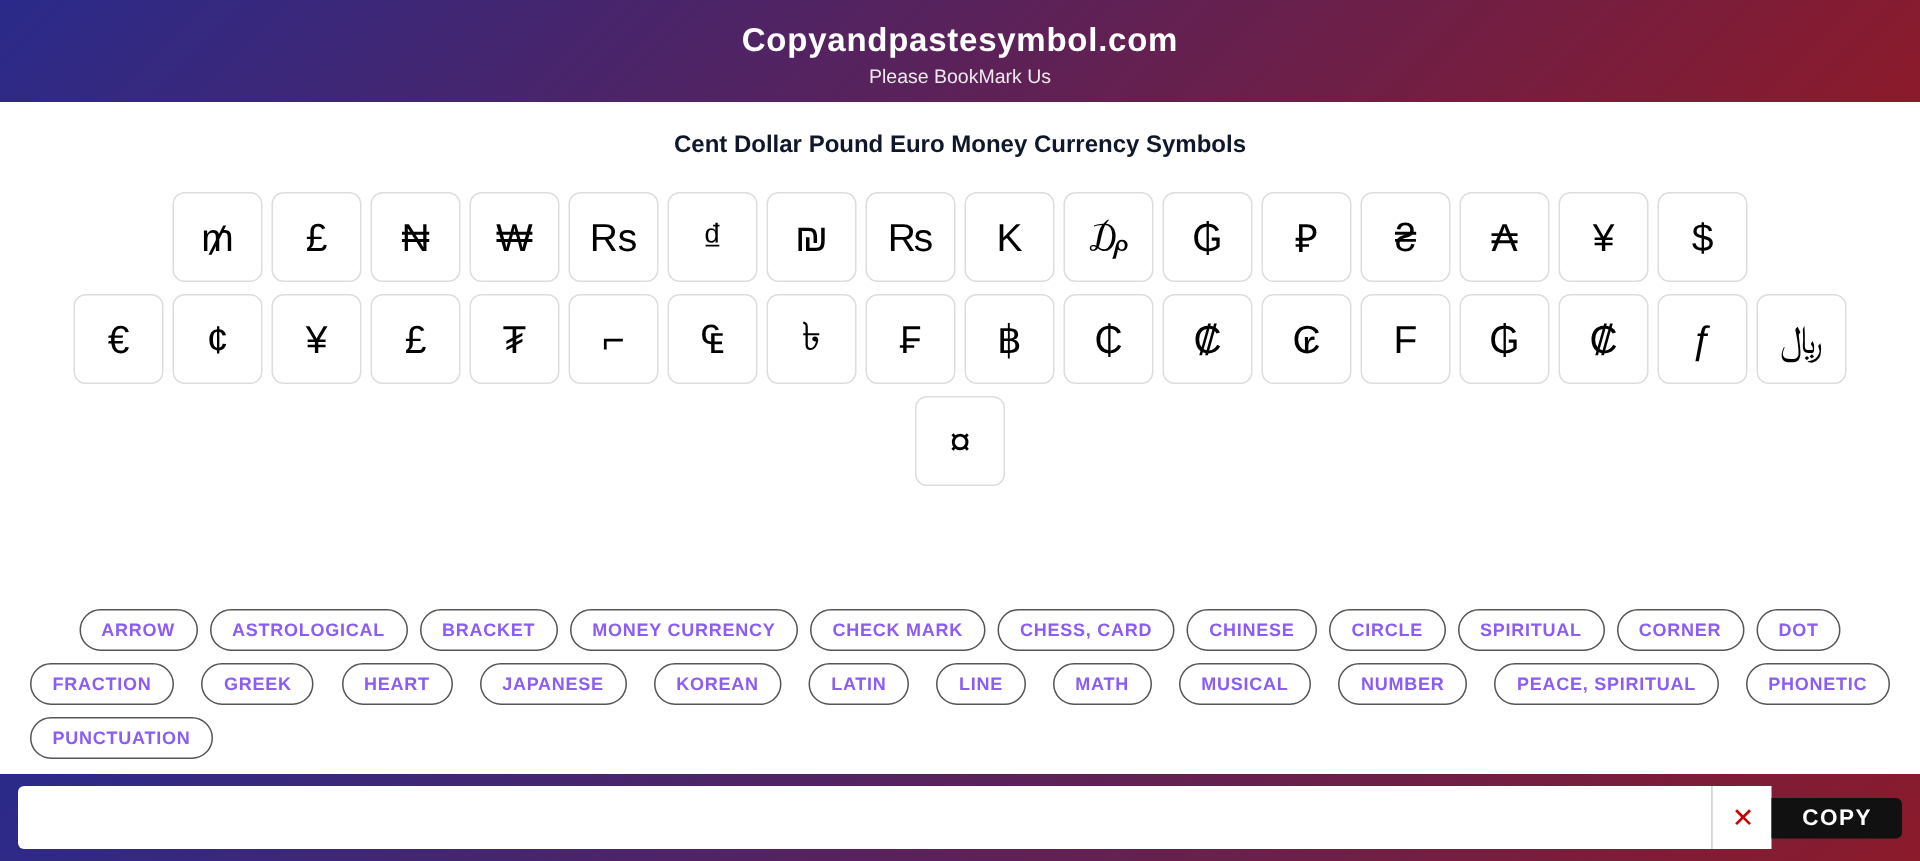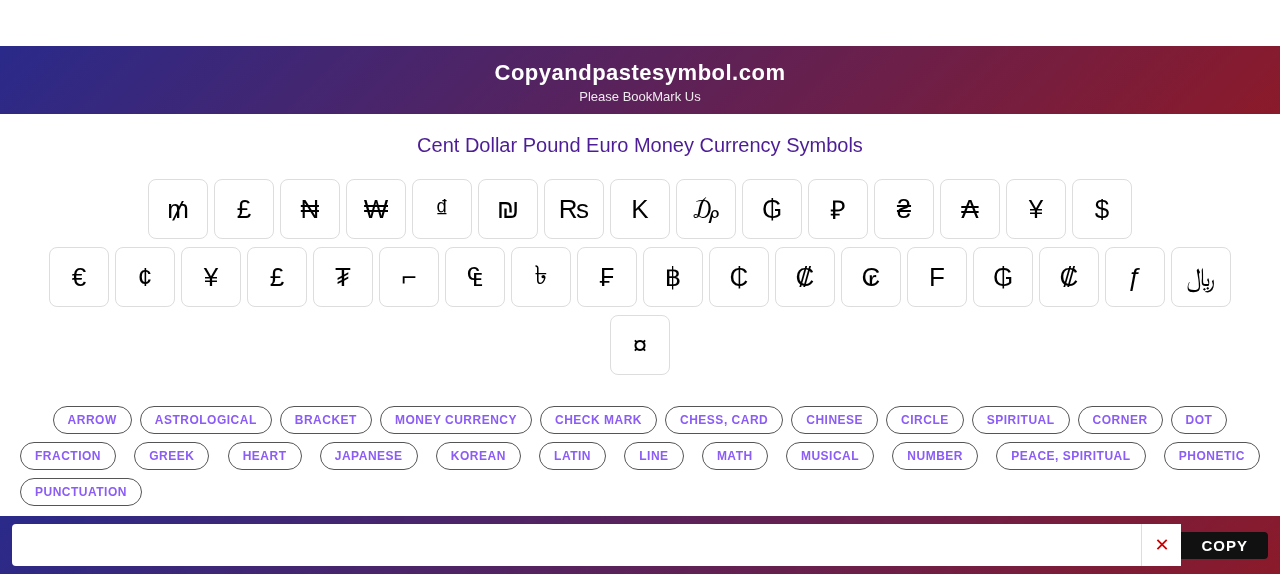--- a/index.html
+++ b/index.html
@@ -9,44 +9,43 @@
       min-height: 574px;
       display: flex;
       flex-direction: column;
     }
     
     .header {
       background: linear-gradient(135deg, #2a2a8a 0%, #8b1a2a 100%);
       padding: 14px 0 10px 0;
       text-align: center;
       color: #fff;
-      margin-top: 46px;
     }
     .header-title {
       font-size: 22px;
       font-weight: bold;
       letter-spacing: 0.5px;
     }
     .header-sub {
       font-size: 13px;
       margin-top: 3px;
       opacity: 0.9;
     }
     
     .main {
       flex: 1;
       padding: 20px 30px 10px 30px;
       background: #fff;
     }
     .page-title {
       text-align: center;
-      font-size: 20px;
-      font-weight: normal;
+      font-size: 16px;
+      font-weight: bold;
       margin-bottom: 22px;
-      color: #4c1d95;
+      color: #0f172a;
     }
     
     .symbol-grid {
       display: flex;
       flex-direction: column;
       align-items: center;
       gap: 8px;
       margin-bottom: 10px;
     }
     .symbol-row {
@@ -146,20 +145,21 @@
 <div class="main">
   <div class="page-title">Cent Dollar Pound Euro Money Currency Symbols</div>
 
   <div class="symbol-grid">
 
     <div class="symbol-row" id="symbol-row-1">
         <div class="symbol-cell">₥</div>
         <div class="symbol-cell">£</div>
         <div class="symbol-cell">₦</div>
         <div class="symbol-cell">₩</div>
+        <div class="symbol-cell">Rs</div>
         <div class="symbol-cell">₫</div>
         <div class="symbol-cell">₪</div>
         <div class="symbol-cell">₨</div>
         <div class="symbol-cell">K</div>
         <div class="symbol-cell">₯</div>
         <div class="symbol-cell">₲</div>
         <div class="symbol-cell">₽</div>
         <div class="symbol-cell">₴</div>
         <div class="symbol-cell">₳</div>
         <div class="symbol-cell">¥</div>

